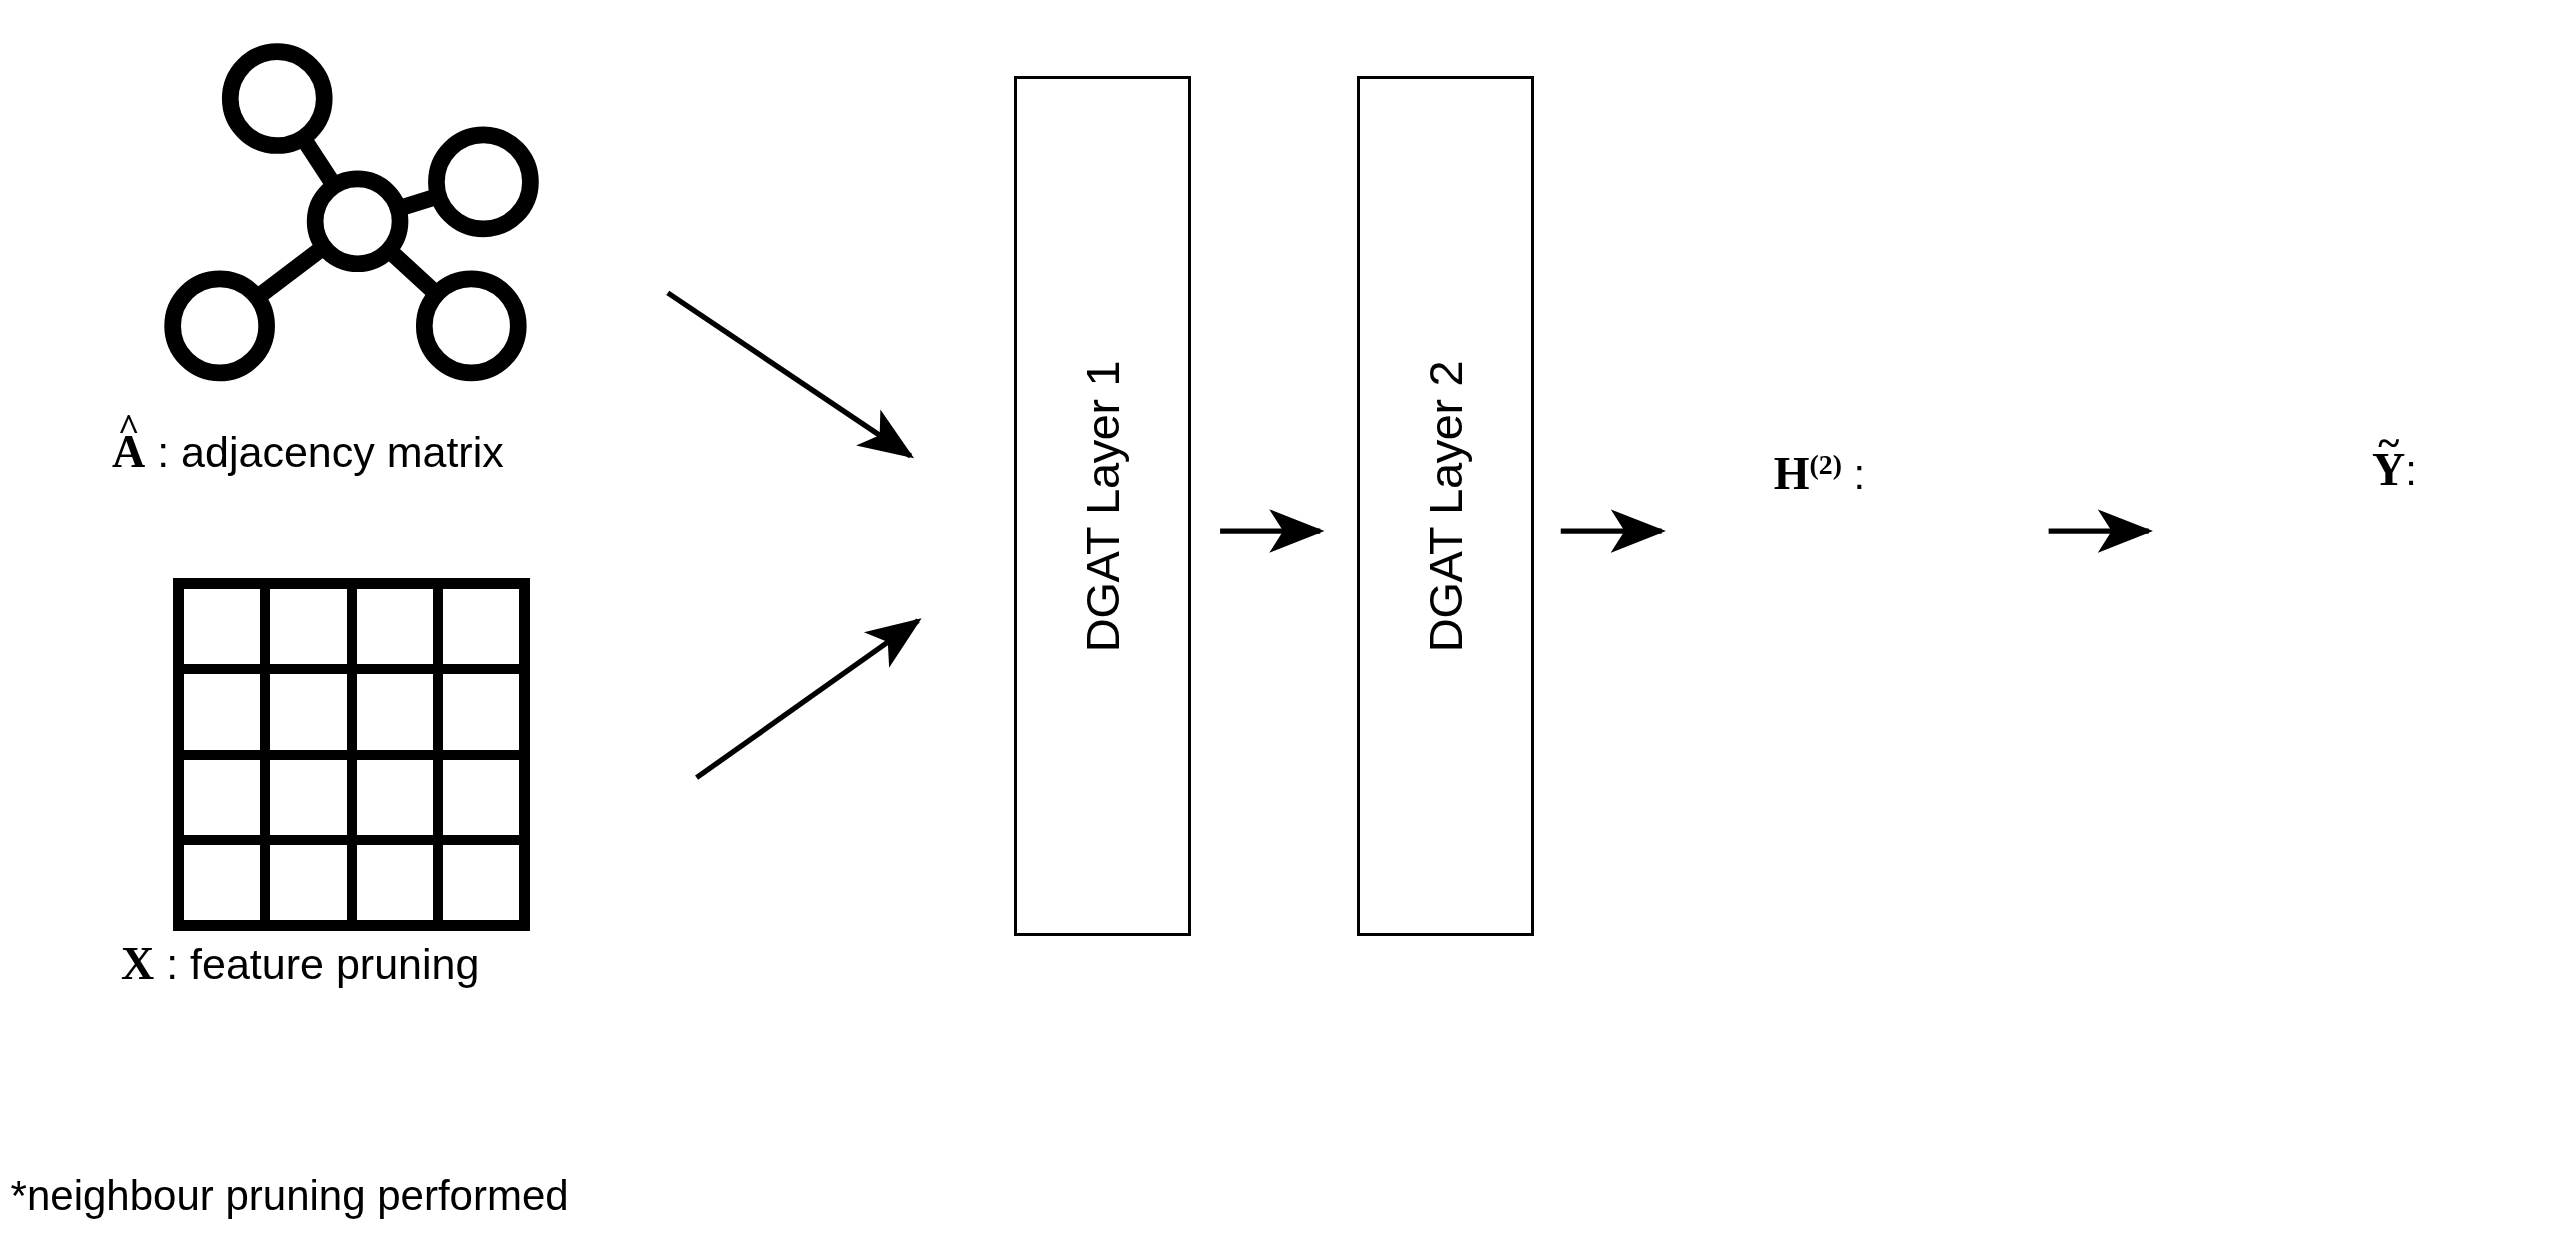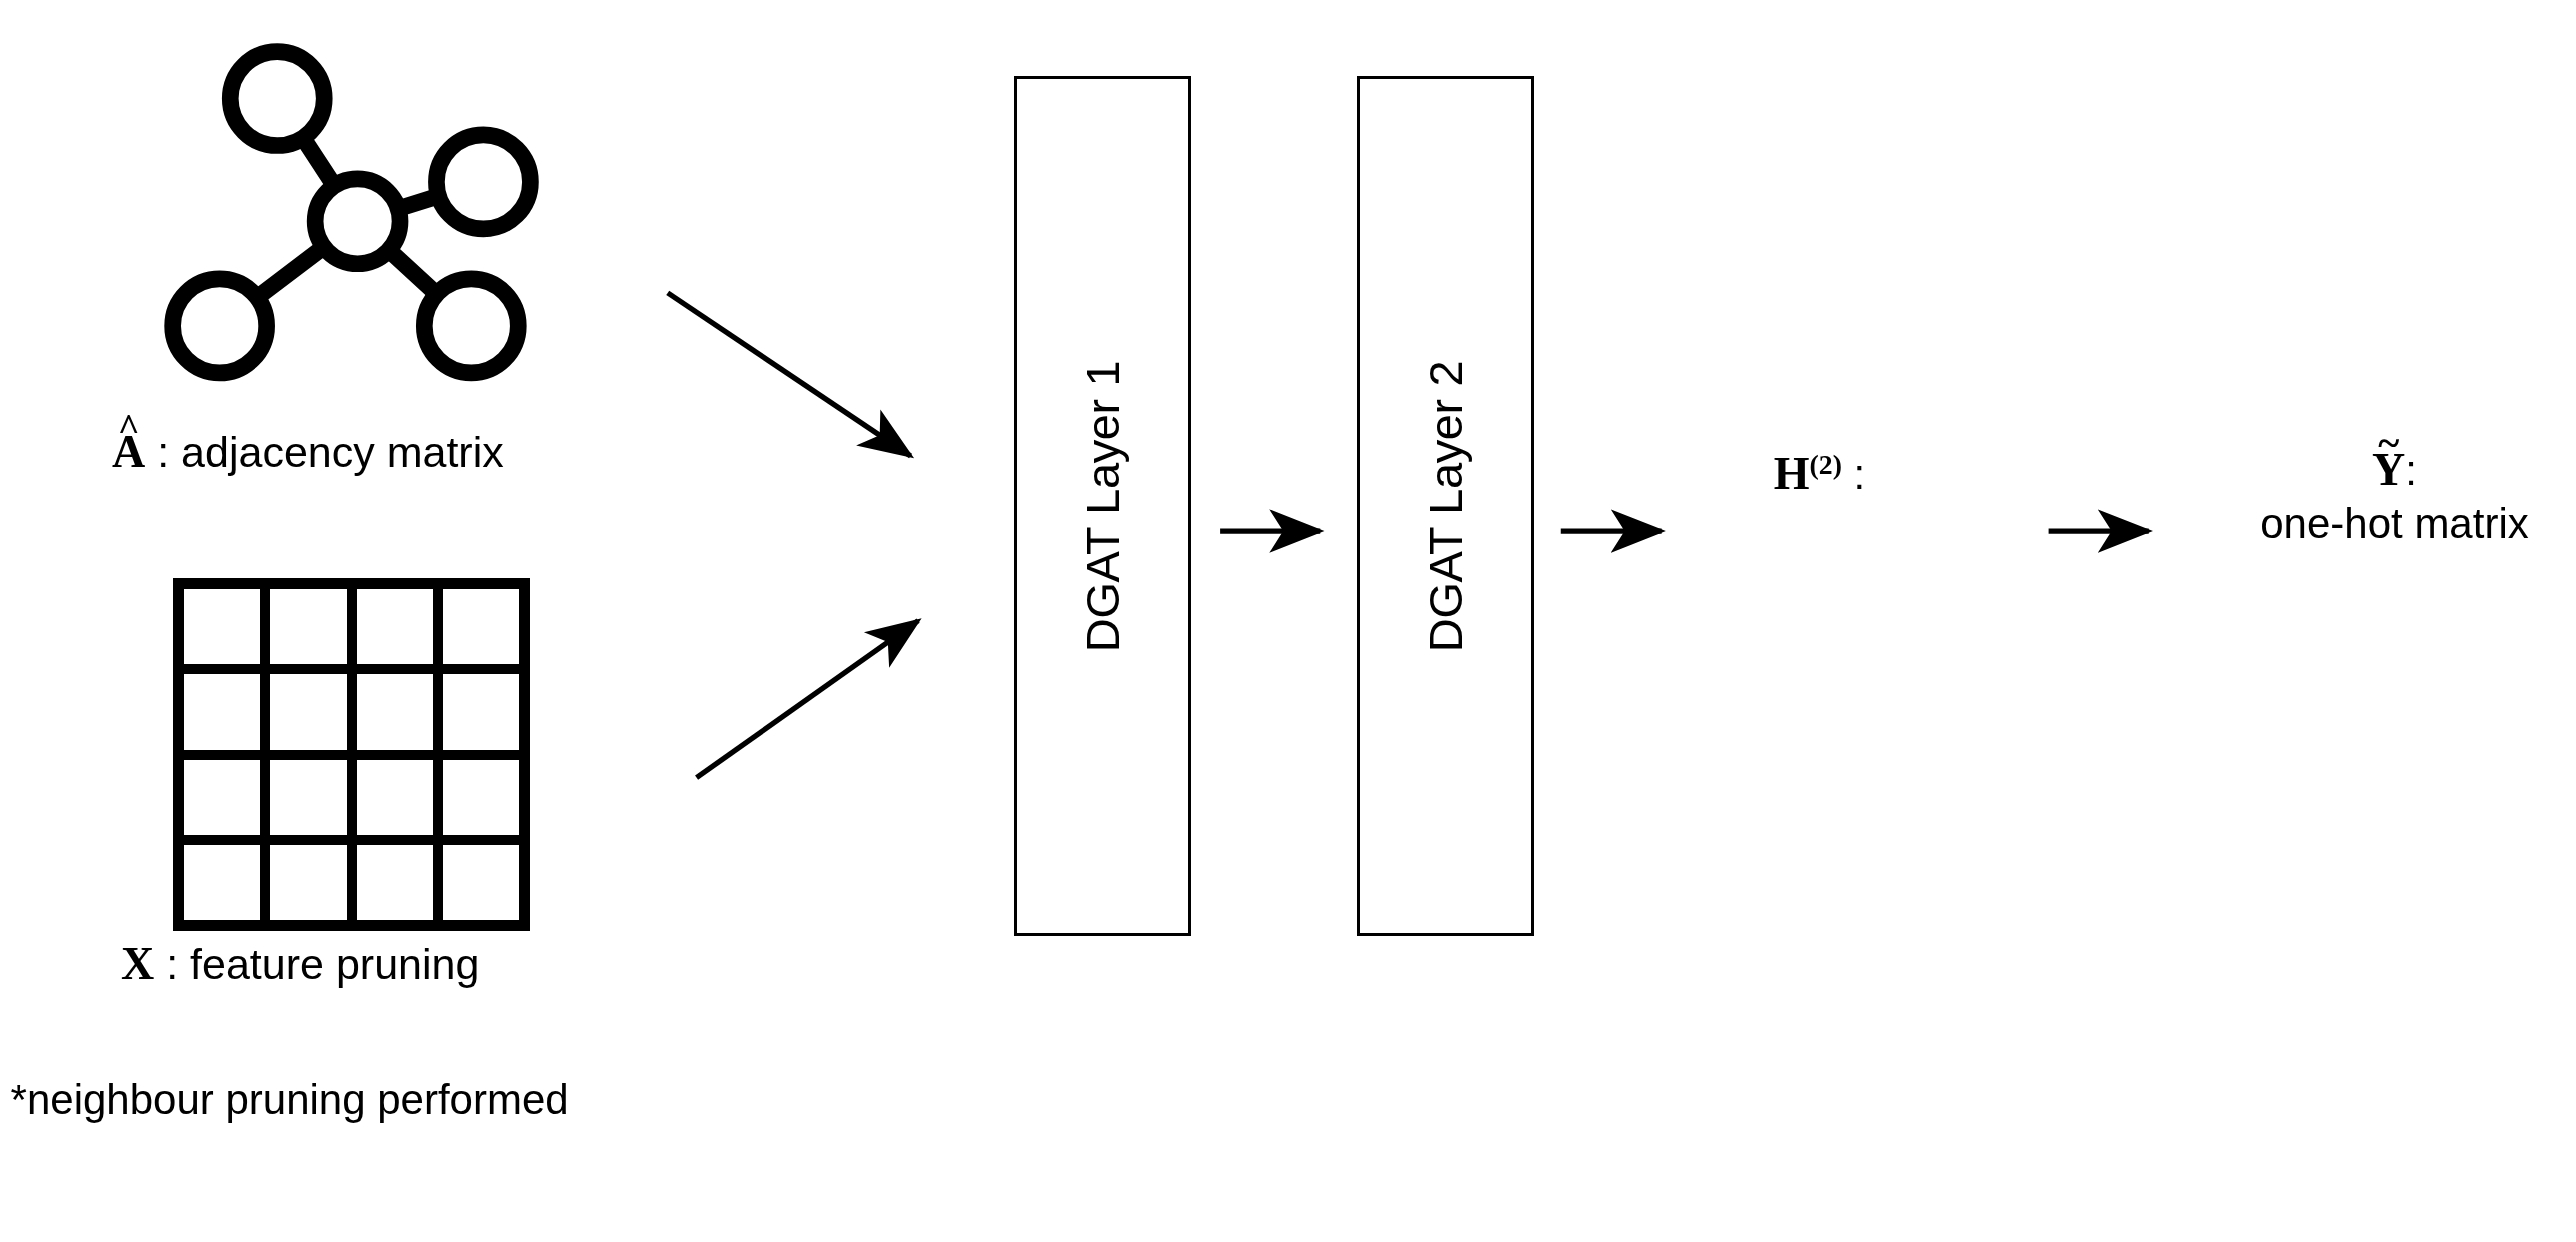--- a/index.html
+++ b/index.html
@@ -112,21 +112,21 @@
   .stack-top { display: block; padding-bottom: 4.6px; }
   .stack-bottom { display: block; }
 
   
   .arrow-svg { overflow: visible; }
   #arrows-in      { left: 0; top: 0; width: 2576px; height: 1242px; pointer-events: none; }
 
   
   #footnote {
     left: 10.6px;
-    top: 1076px;
+    top: 1172px;
     font-size: 42px;
     white-space: nowrap;
     font-family: "Liberation Sans", sans-serif;
   }
 </style>
 </head>
 <body>
 
 <div id="canvas">
 
@@ -181,21 +181,20 @@
   <div class="abs dgat-box" id="dgat-box-2">
     <span class="dgat-label">DGAT Layer 2</span>
   </div>
 
   <div class="abs stack-label" id="label-score">
     <span class="stack-top"><span class="mathsym">H</span><span class="sup">(2)</span><span>&nbsp;:</span></span>
   </div>
 
   <div class="abs stack-label" id="label-onehot">
     <span class="stack-top"><span class="mathsym"><span class="accent accent-tilde">~</span><span>Y</span></span><span>:</span></span>
-      <span class="stack-bottom">one-hot matrix</span>
   </div>
 
   <svg class="abs arrow-svg" id="arrows-in" viewBox="0 0 3395 1637">
     <defs>
       <marker id="ah" markerWidth="11" markerHeight="9" refX="9.6" refY="4.5" orient="auto" markerUnits="strokeWidth">
         <path d="M0,0.4 L10.4,4.5 L0,8.6 L2.6,4.5 Z" fill="#000000"></path>
       </marker>
     </defs>
     <g stroke="#000000" stroke-width="7" fill="none" marker-end="url(#ah)">
       <line x1="880" y1="386" x2="1200" y2="601"></line>

